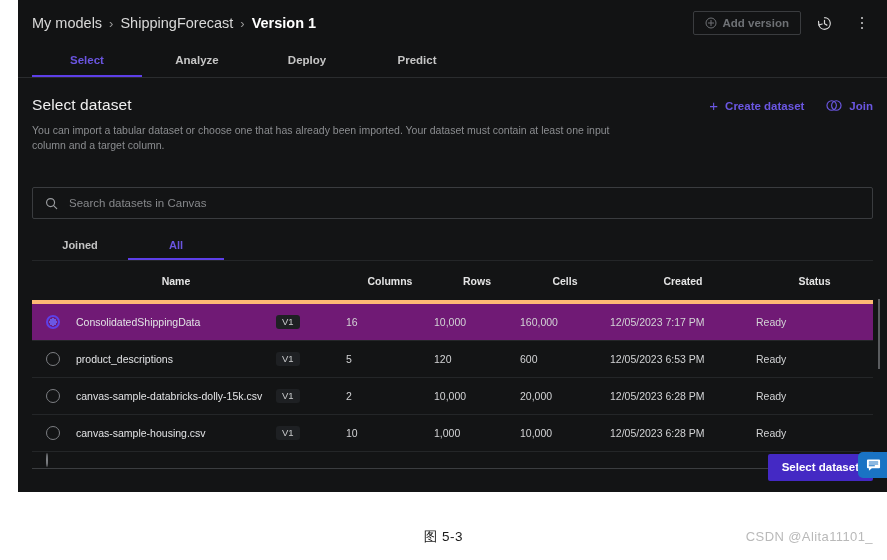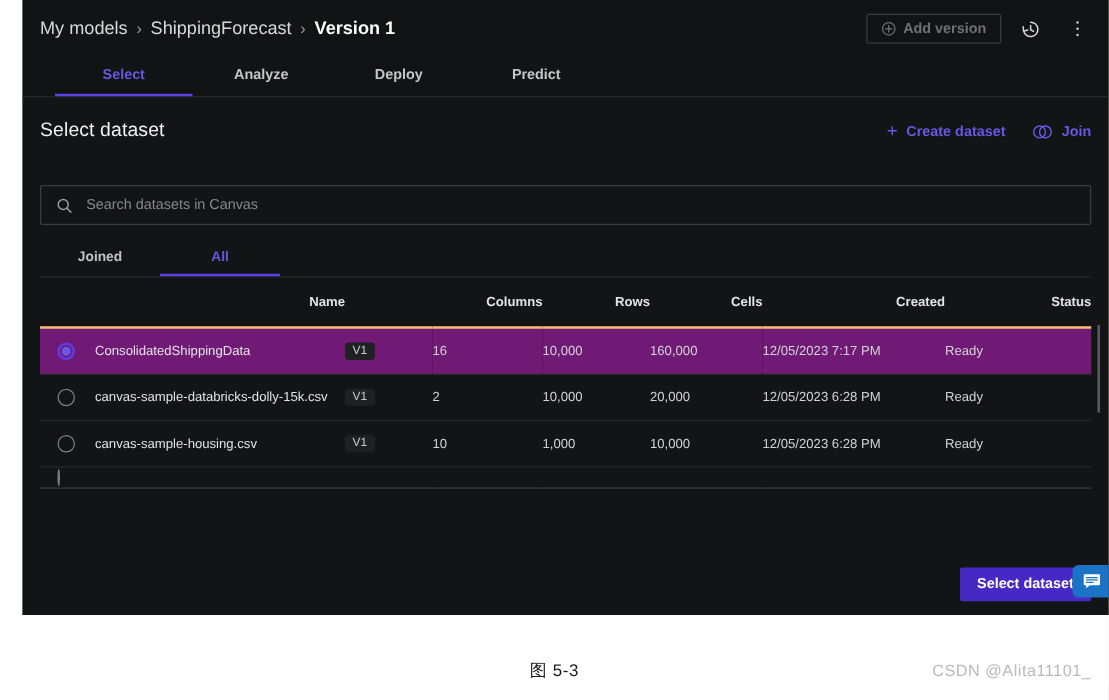--- a/index.html
+++ b/index.html
@@ -114,21 +114,21 @@
     background: #d0d0d0;
   }
 
   
   .tabstrip {
     position: relative;
     height: 32px;
     background: #121314;
     display: flex;
     align-items: flex-start;
-    padding-left: 26px;
+    padding-left: 14px;
     box-sizing: border-box;
   }
   .tabstrip::after {
     content: "";
     position: absolute;
     left: 0; right: 0; bottom: 0;
     height: 1px;
     background: #2a2c2e;
   }
   .tab {
@@ -273,26 +273,26 @@
   .table-area {
     position: relative;
     margin-top: 0px;
   }
   .dtable {
     width: 100%;
     border-collapse: collapse;
     table-layout: fixed;
   }
   .dtable th {
-    text-align: right;
+    text-align: center;
     font-size: 10.5px;
     font-weight: bold;
     color: #e4e4e4;
     padding: 14px 0 13px 0;
-    border-bottom: 2px solid #fdba74;
+    border-bottom: 4px solid #fdba74;
   }
   .dtable td {
     font-size: 10.5px;
     color: #d2d3d5;
     padding: 0;
     height: 36px;
     border-bottom: 1px solid #242628;
     vertical-align: middle;
   }
   .dtable tr.selected td { background: #701a75; }
@@ -492,20 +492,21 @@
       </div>
       <div class="tab">
         <span>Predict</span>
       </div>
     </div>
 
     <div class="panel">
 
       <div class="panel-head">
         <h1 class="panel-title">Select dataset</h1>
+        <p class="panel-desc">You can import a tabular dataset or choose one that has already been imported. Your dataset must contain at least one input column and a target column.</p>
 
         <div class="panel-head-actions">
           <button class="head-action">
             <span class="plus-glyph">+</span>
             <span>Create dataset</span>
           </button>
           <button class="head-action">
             <span style="display:flex;">
               <svg width="16" height="13" viewBox="0 0 18 14" aria-hidden="true">
                 <circle cx="6.4" cy="7" r="5.3" fill="none" stroke="#6b57e3" stroke-width="1.3"></circle>
@@ -573,20 +574,36 @@
                 <span class="ver-badge">V1</span>
               </td>
               <td>16</td>
               <td>10,000</td>
               <td>160,000</td>
               <td>12/05/2023 7:17 PM</td>
               <td>Ready</td>
             </tr>
 
 
+            <tr>
+              <td>
+                <span class="radio"></span>
+              </td>
+              <td>
+                <span class="ds-name">product_descriptions</span>
+              </td>
+              <td>
+                <span class="ver-badge">V1</span>
+              </td>
+              <td>5</td>
+              <td>120</td>
+              <td>600</td>
+              <td>12/05/2023 6:53 PM</td>
+              <td>Ready</td>
+            </tr>
 
             <tr>
               <td>
                 <span class="radio"></span>
               </td>
               <td>
                 <span class="ds-name">canvas-sample-databricks-dolly-15k.csv</span>
               </td>
               <td>
                 <span class="ver-badge">V1</span>

